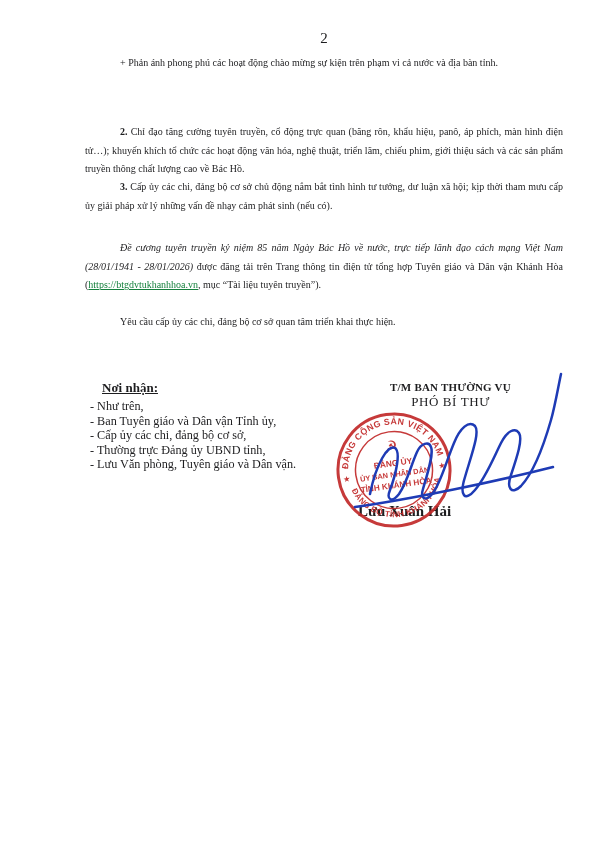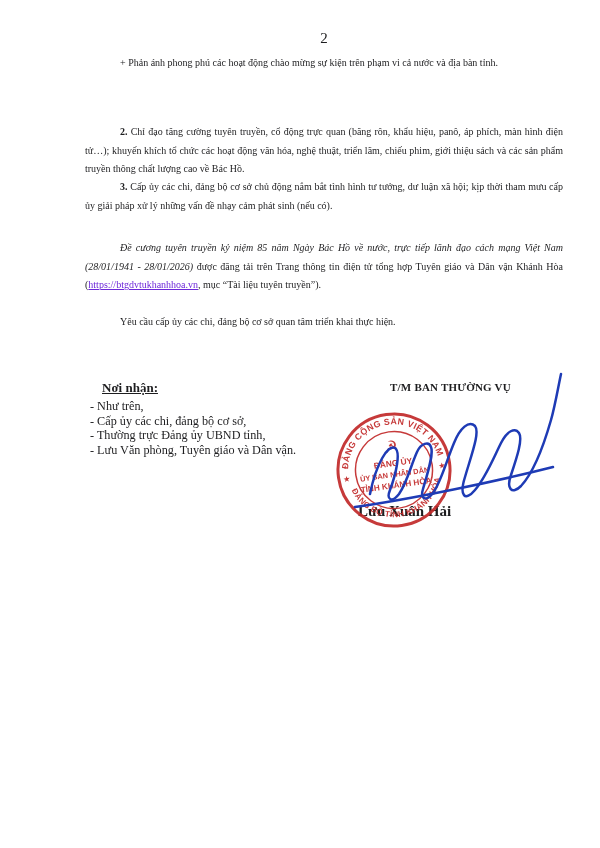--- a/index.html
+++ b/index.html
@@ -6,21 +6,21 @@
   body{width:600px;height:848px;overflow:hidden;}
   .page{position:relative;width:600px;height:848px;background:#ffffff;
         font-family:"Liberation Serif","DejaVu Serif",serif;color:#1d1d1f;}
   .pagenum{position:absolute;left:85px;top:30px;width:478px;text-align:center;
            font-size:15px;}
   .para{position:absolute;left:85px;width:478px;font-size:10px;line-height:18.6px;
         text-align:justify;text-indent:35px;margin:0;}
   .p1{top:54px;} .p2{top:95px;margin-top:28px;} .p3{top:178px;} .p4{top:239px;} .p5{top:313px;}
   .num{font-weight:bold;}
   .emph{font-weight:normal;font-style:italic;}
-  .doclink{color:#6d28d9;text-decoration:underline;cursor:pointer;}
+  .doclink{color:#15803d;text-decoration:underline;cursor:pointer;}
   .recipients{position:absolute;left:90px;top:380px;width:270px;}
   .recip-head{font-size:13px;font-weight:bold;margin:0 0 3px 12px;}
   .recip-head span{text-decoration:underline;}
   .recip-list{margin:0;padding:0;list-style:none;font-size:12.2px;line-height:14.6px;}
   .signblock{position:absolute;left:358px;top:381px;width:185px;text-align:center;}
   .authority{font-size:11px;font-weight:bold;letter-spacing:0.2px;margin:0;}
   .sign-title{font-size:13px;letter-spacing:0.6px;margin:1px 0 0 0;}
   .signer{position:absolute;left:358px;top:503px;width:185px;text-align:left;
           font-size:15px;font-weight:bold;z-index:1;}
   .stamp{position:absolute;left:334px;top:410px;width:120px;height:120px;
@@ -44,28 +44,30 @@
   <p class="para p3"><span class="num">3.</span><span> Cấp ủy các chi, đảng bộ cơ sở chủ động nắm bắt tình hình tư tưởng, dư luận xã hội; kịp thời tham mưu cấp ủy giải pháp xử lý những vấn đề nhạy cảm phát sinh (nếu có).</span></p>
 
   <p class="para p4"><span class="emph">Đề cương tuyên truyền kỷ niệm 85 năm Ngày Bác Hồ về nước, trực tiếp lãnh đạo cách mạng Việt Nam (28/01/1941 - 28/01/2026)</span><span> được đăng tải trên Trang thông tin điện tử tổng hợp Tuyên giáo và Dân vận Khánh Hòa (</span><a class="doclink">https://btgdvtukhanhhoa.vn</a><span>, mục “Tài liệu tuyên truyền”).</span></p>
 
   <p class="para p5">Yêu cầu cấp ủy các chi, đảng bộ cơ sở quan tâm triển khai thực hiện.</p>
 
   <div class="recipients">
     <p class="recip-head"><span>Nơi nhận:</span></p>
     <ul class="recip-list">
       <li>- Như trên,</li>
+      <li>- Ban Tuyên giáo và Dân vận Tỉnh ủy,</li>
       <li>- Cấp ủy các chi, đảng bộ cơ sở,</li>
       <li>- Thường trực Đảng ủy UBND tỉnh,</li>
       <li>- Lưu Văn phòng, Tuyên giáo và Dân vận.</li>
     </ul>
   </div>
 
   <div class="signblock">
     <p class="authority">T/M BAN THƯỜNG VỤ</p>
+    <p class="sign-title">PHÓ BÍ THƯ</p>
   </div>
 
   <div class="signer">Lưu Xuân Hải</div>
 
   <svg class="stamp" viewBox="0 0 120 120">
     <circle cx="60" cy="60" r="56" fill="none" stroke="#c22a2a" stroke-width="3"></circle>
     <circle cx="60" cy="60" r="38.5" fill="none" stroke="#c22a2a" stroke-width="1.5"></circle>
     <defs>
       <path id="arcTop" d="M 16.6,75.5 A 46,46 0 1 1 103.4,75.5" fill="none"></path>
       <path id="arcBottom" d="M 14.4,71.5 A 47,47 0 0 0 105.6,71.5" fill="none"></path>

